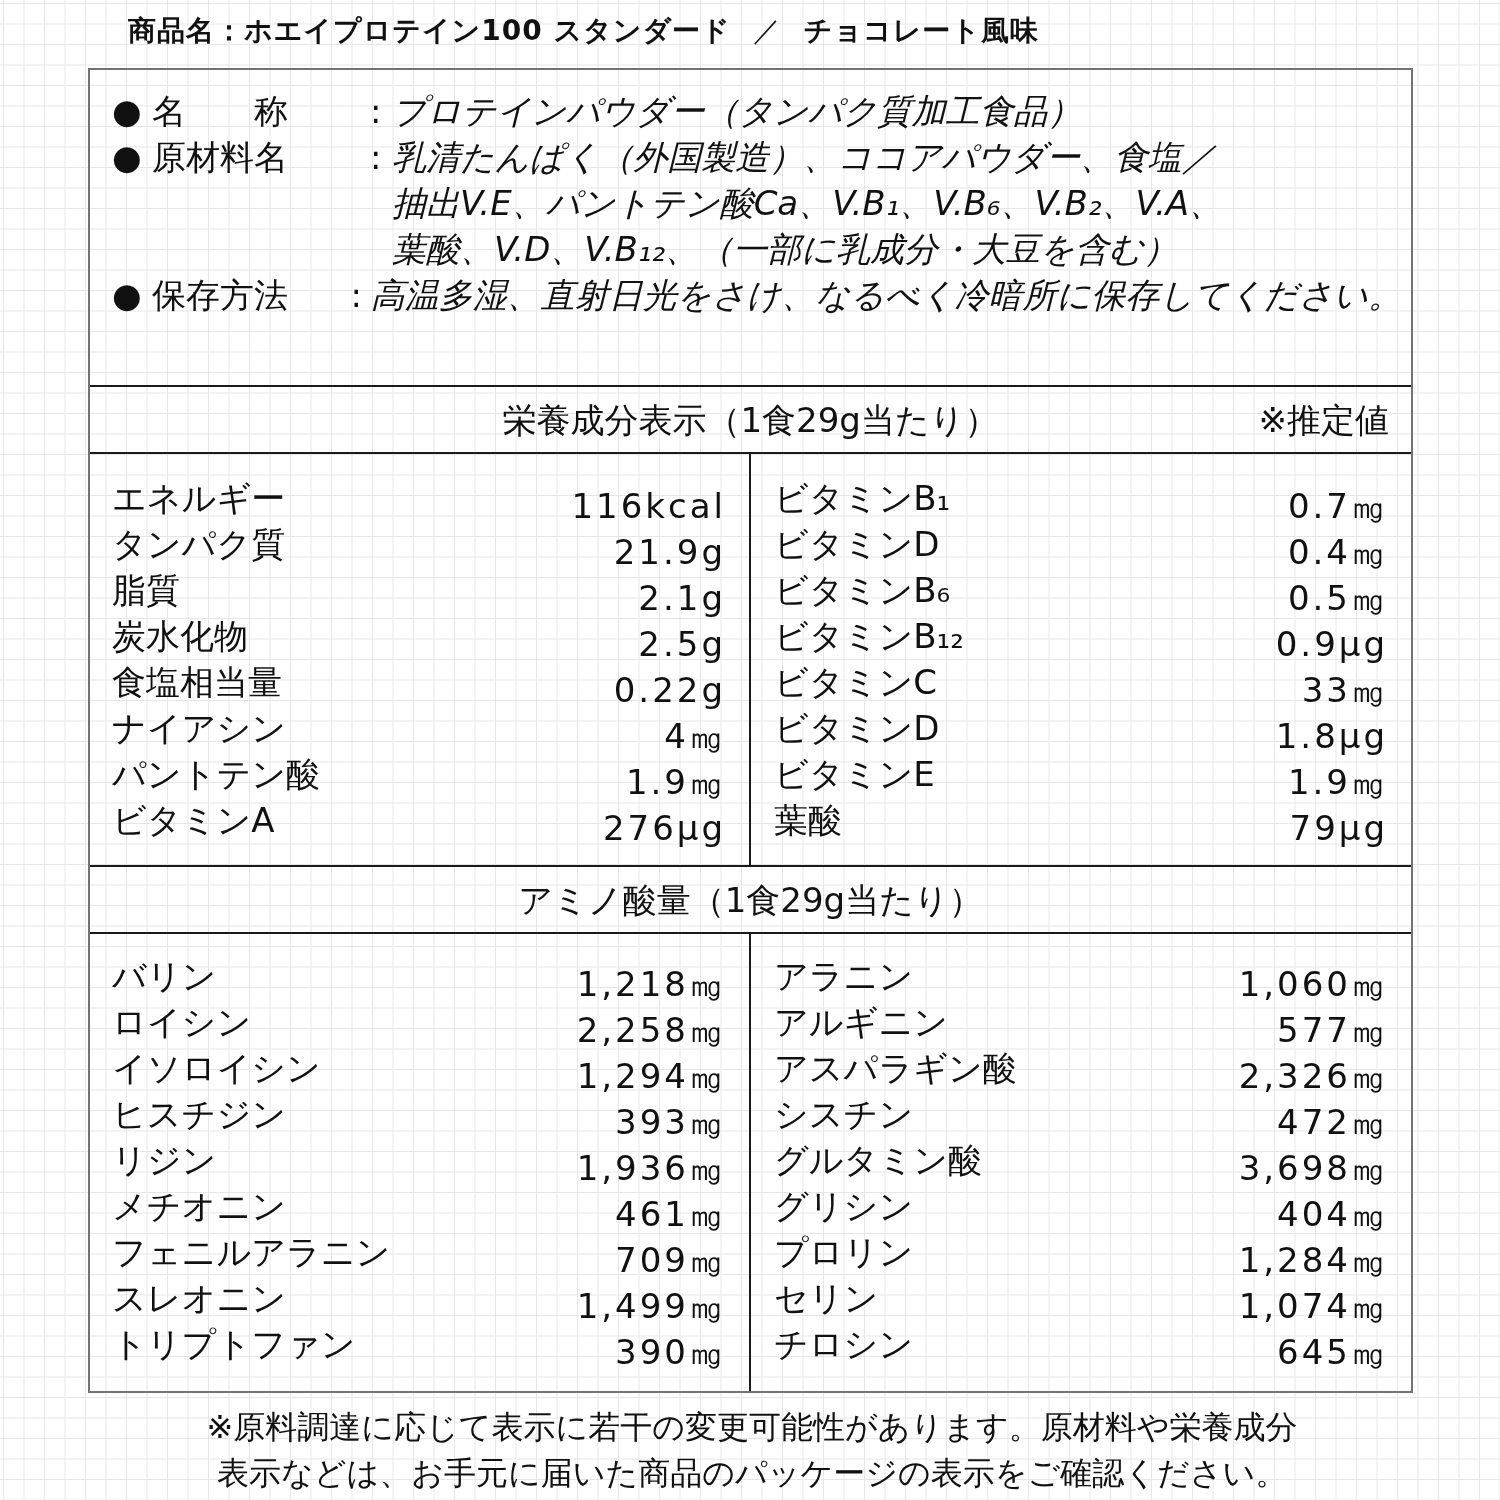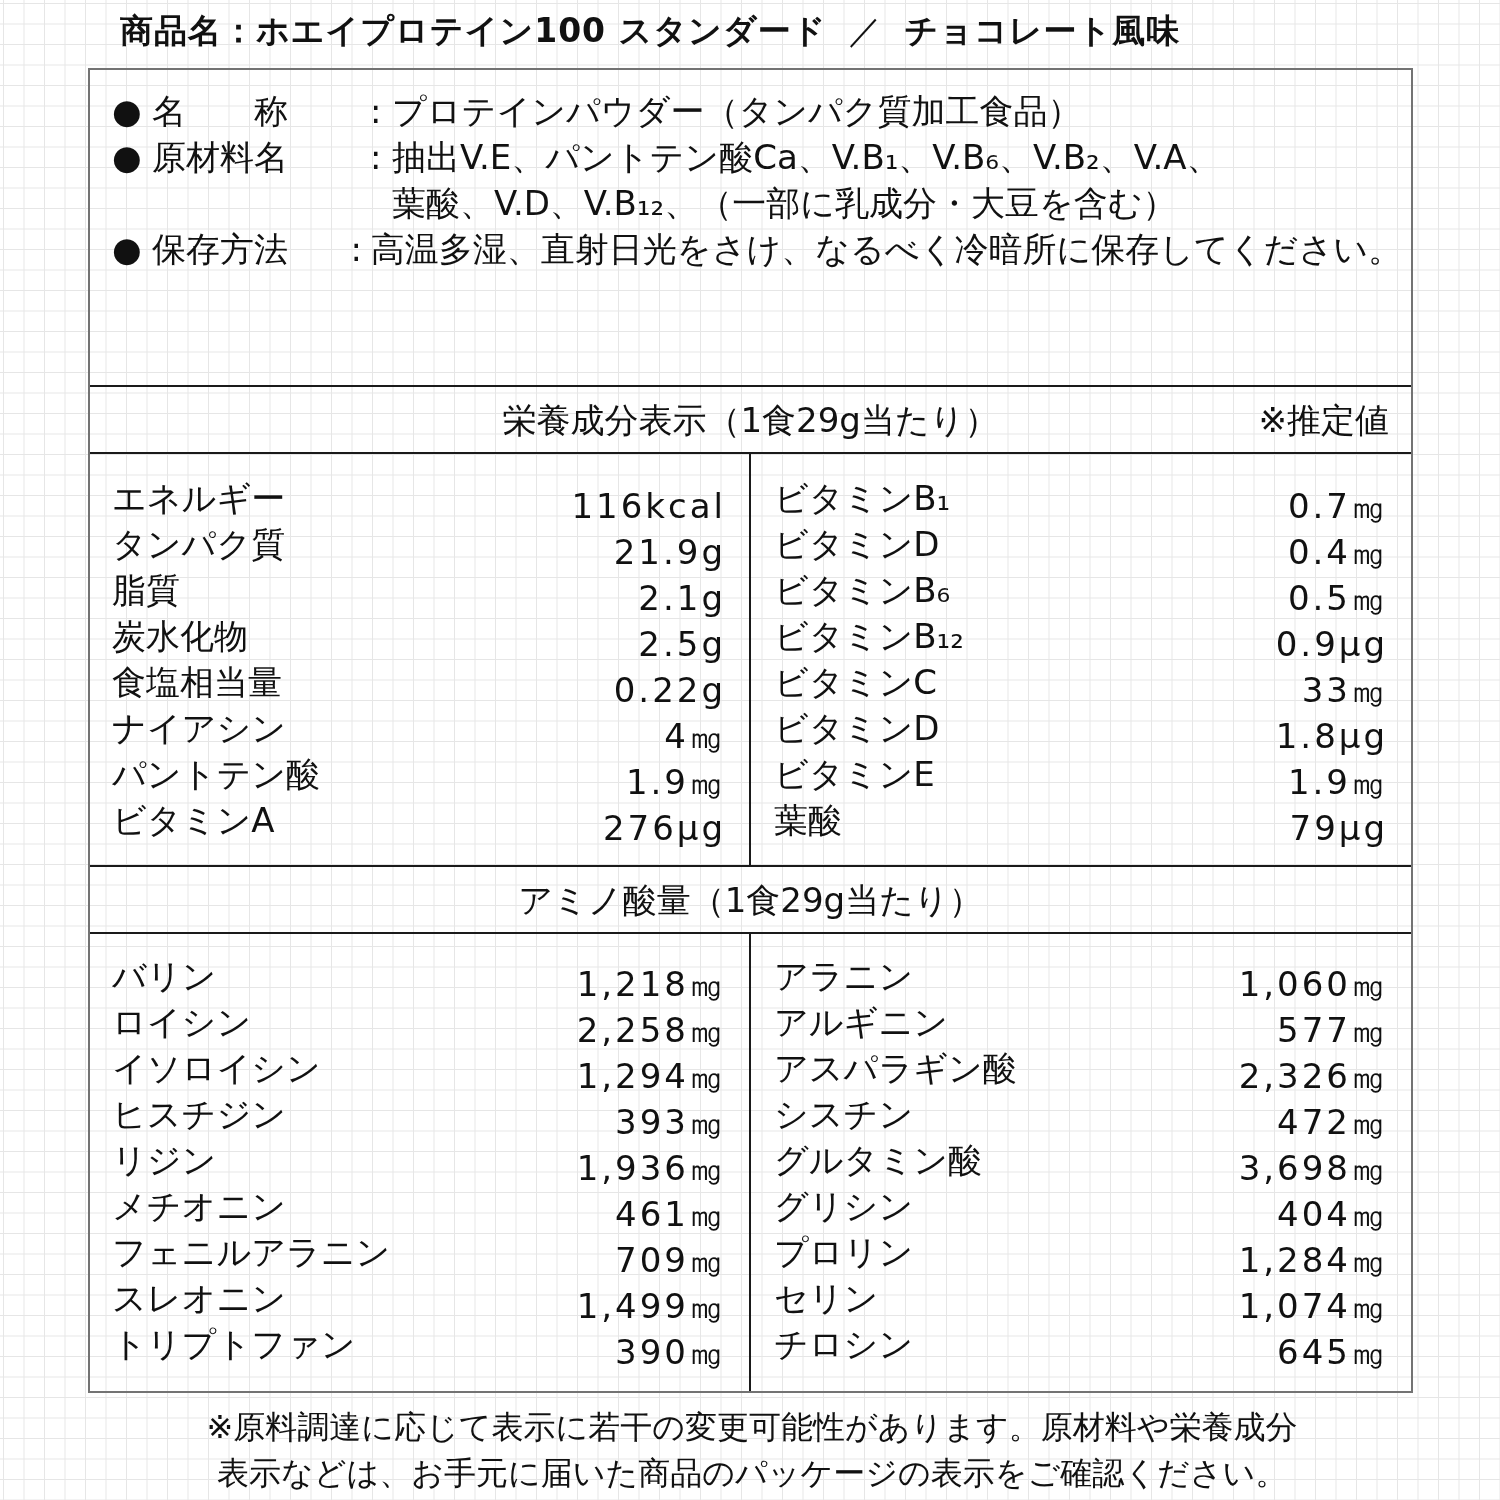--- a/index.html
+++ b/index.html
@@ -8,41 +8,41 @@
       background-color: #ffffff;
       background-image:
         linear-gradient(to right, #e6e6e6 1px, transparent 1px),
         linear-gradient(to bottom, #e6e6e6 1px, transparent 1px);
       background-size: 20.5px 20.5px;
       background-position: 3px 3px;
       font-family: "DejaVu Sans", "Liberation Sans", sans-serif;
       color: #111;
     }
     .title {
-      position: absolute; left: 120px; top: 6px; width: 1290px; height: 50px;
-      font-size: 33px; font-weight: bold; line-height: 50px; white-space: nowrap;
+      position: absolute; left: 128px; top: 6px; width: 1290px; height: 50px;
+      font-size: 28px; font-weight: bold; line-height: 50px; white-space: nowrap;
       letter-spacing: 1px;
     }
     .title span { display: inline-block; }
     .title .sep { margin: 0 22px; font-weight: normal; }
     .box {
       position: absolute; left: 88px; top: 68px; width: 1321px; height: 1321px;
       border: 2px solid #737373;
     }
     .hline { position: absolute; left: 0; right: 0; height: 0; border-top: 2px solid #1a1a1a; }
     .vline { position: absolute; width: 0; border-left: 2px solid #1a1a1a; }
     .info {
       position: absolute; left: 22px; top: 18px; width: 1290px;
       font-size: 34px; line-height: 46px;
     }
     .info-row { display: flex; }
     .info-label { width: 258px; white-space: nowrap; }
     .info-label .bullet { display: inline-block; width: 40px; }
     .info-colon { width: 22px; }
-    .info-val { flex: 1; white-space: nowrap; }
+    .info-val { flex: 1; white-space: nowrap; font-style: italic; }
     .sec-head {
       position: absolute; left: 0; right: 0; height: 66px; line-height: 66px;
       font-size: 34px; text-align: center;
     }
     .sec-head .note { position: absolute; right: 22px; top: 0; }
     .col { position: absolute; font-size: 34px; line-height: 46px; }
     .row { display: flex; justify-content: space-between; height: 46px; white-space: nowrap; }
     .row .v { letter-spacing: 3px; margin-top: 8px; }
     .footer {
       position: absolute; left: 92px; top: 1404px; width: 1320px;
@@ -63,20 +63,21 @@
       <div class="info-label"><span class="bullet">●</span><span>名　　称</span></div>
       <div class="info-colon">:</div>
       <div class="info-val">
         <div>プロテインパウダー（タンパク質加工食品）</div>
       </div>
     </div>
     <div class="info-row">
       <div class="info-label"><span class="bullet">●</span><span>原材料名</span></div>
       <div class="info-colon">:</div>
       <div class="info-val">
+        <div>乳清たんぱく（外国製造）、ココアパウダー、食塩／</div>
         <div>抽出V.E、パントテン酸Ca、V.B₁、V.B₆、V.B₂、V.A、</div>
         <div>葉酸、V.D、V.B₁₂、（一部に乳成分・大豆を含む）</div>
       </div>
     </div>
     <div class="info-row">
       <div class="info-label"><span class="bullet">●</span><span>保存方法</span></div>
       <div class="info-colon">:</div>
       <div class="info-val">
         <div>高温多湿、直射日光をさけ、なるべく冷暗所に保存してください。</div>
       </div>

